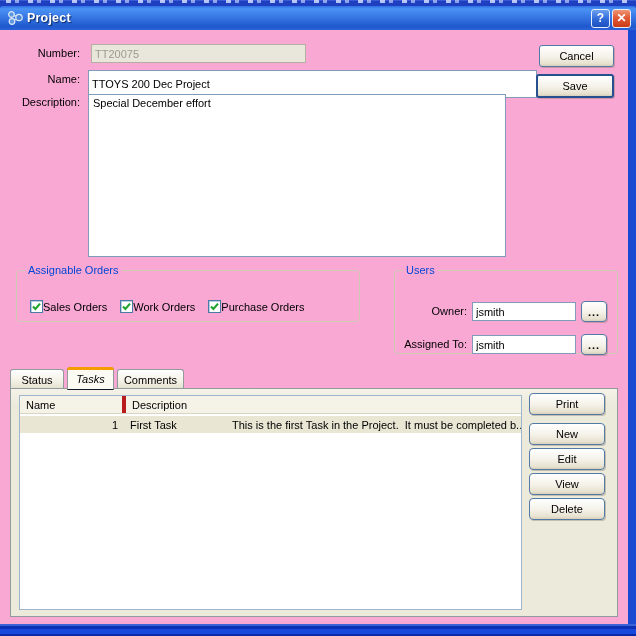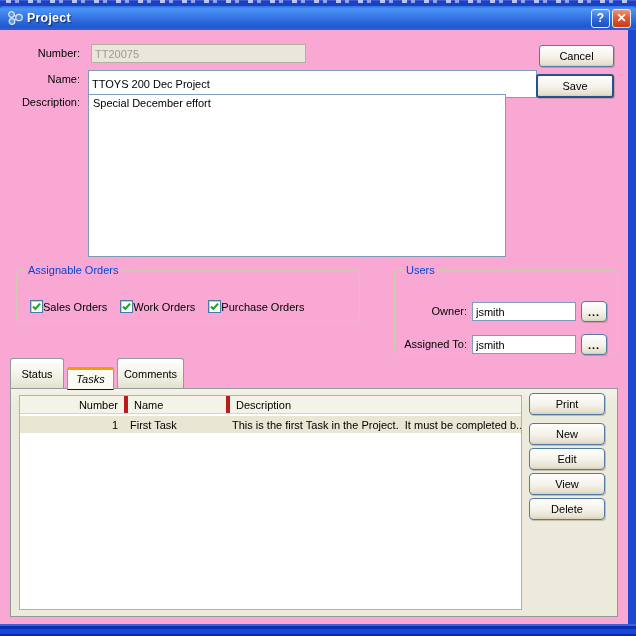--- a/index.html
+++ b/index.html
@@ -63,21 +63,21 @@
   .u-lbl1{left:0;top:29px;}
   .u-lbl2{left:0;top:62px;}
   #inp-owner{left:77px;top:26px;width:104px;height:19px;}
   #inp-assigned{left:77px;top:59px;width:104px;height:19px;}
   .browse{border-radius:4px;width:26px;height:21px;font-weight:bold;letter-spacing:1px;}
   #btn-owner-browse{left:186px;top:25px;}
   #btn-assigned-browse{left:186px;top:58px;}
 
   
   .tabbar{position:absolute;left:10px;top:338px;height:21px;display:flex;align-items:flex-end;gap:3px;}
-  .tab{height:31px;border:1px solid #919b9c;border-bottom:none;border-radius:3px 3px 0 0;
+  .tab{height:20px;border:1px solid #919b9c;border-bottom:none;border-radius:3px 3px 0 0;
     background:linear-gradient(180deg,#ffffff 0%,#f2f0e4 60%,#e2dfcd 100%);
     display:flex;align-items:center;justify-content:center;padding:0 9px;position:relative;z-index:1;}
   .tab.active{height:23px;background:#fbfaf3;z-index:3;border-bottom:1px solid #0f172a;margin-bottom:-1px;font-style:italic;}
   .tab.active::before{content:"";position:absolute;left:-1px;right:-1px;top:-1px;height:3px;
     border-radius:3px 3px 0 0;background:#f59d00;}
   .tab-status{width:54px;}
   .tab-tasks{width:47px;}
   .tab-comments{width:67px;}
 
   .tabpanel{position:absolute;left:10px;top:358px;width:608px;height:229px;
@@ -182,21 +182,20 @@
     <div class="tabbar">
       <div class="tab tab-status">Status</div>
       <div class="tab tab-tasks active">Tasks</div>
       <div class="tab tab-comments">Comments</div>
     </div>
 
     <div class="tabpanel">
 
       <div class="grid">
         <div class="grid-head">
-          <span class="gh c-number">Number</span>
           <span class="gh c-name">Name</span>
           <span class="gh c-desc">Description</span>
         </div>
         <div class="grid-row">
           <span class="gc c-number">1</span>
           <span class="gc c-name">First Task</span>
           <span class="gc c-desc">This is the first Task in the Project.  It must be completed b...</span>
         </div>
       </div>
 

